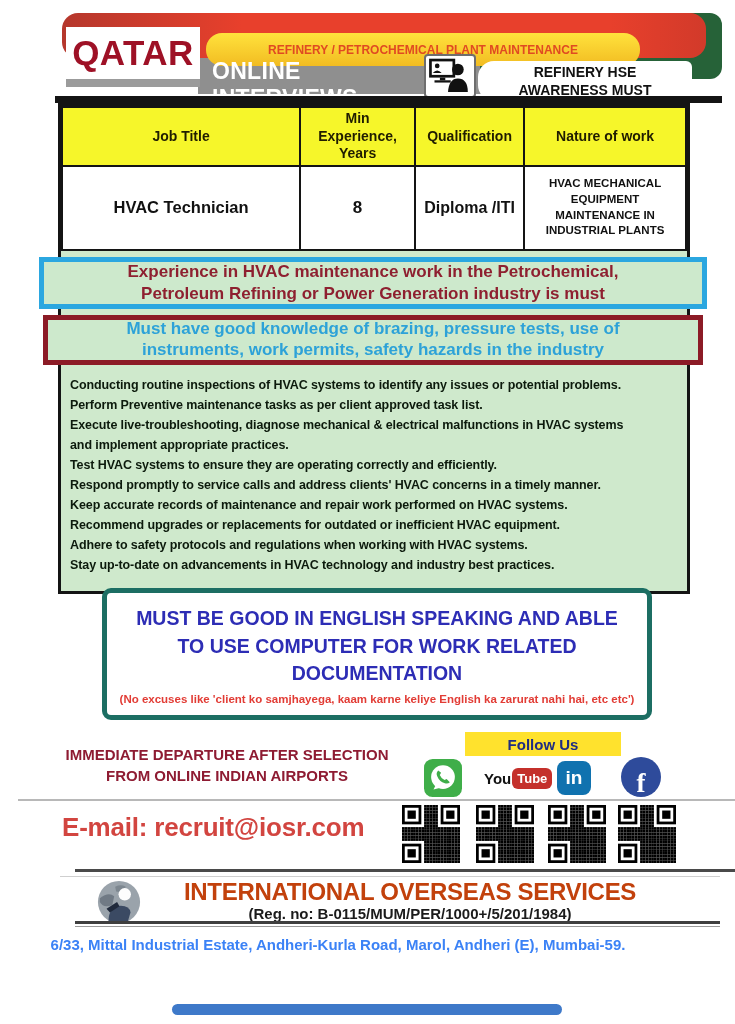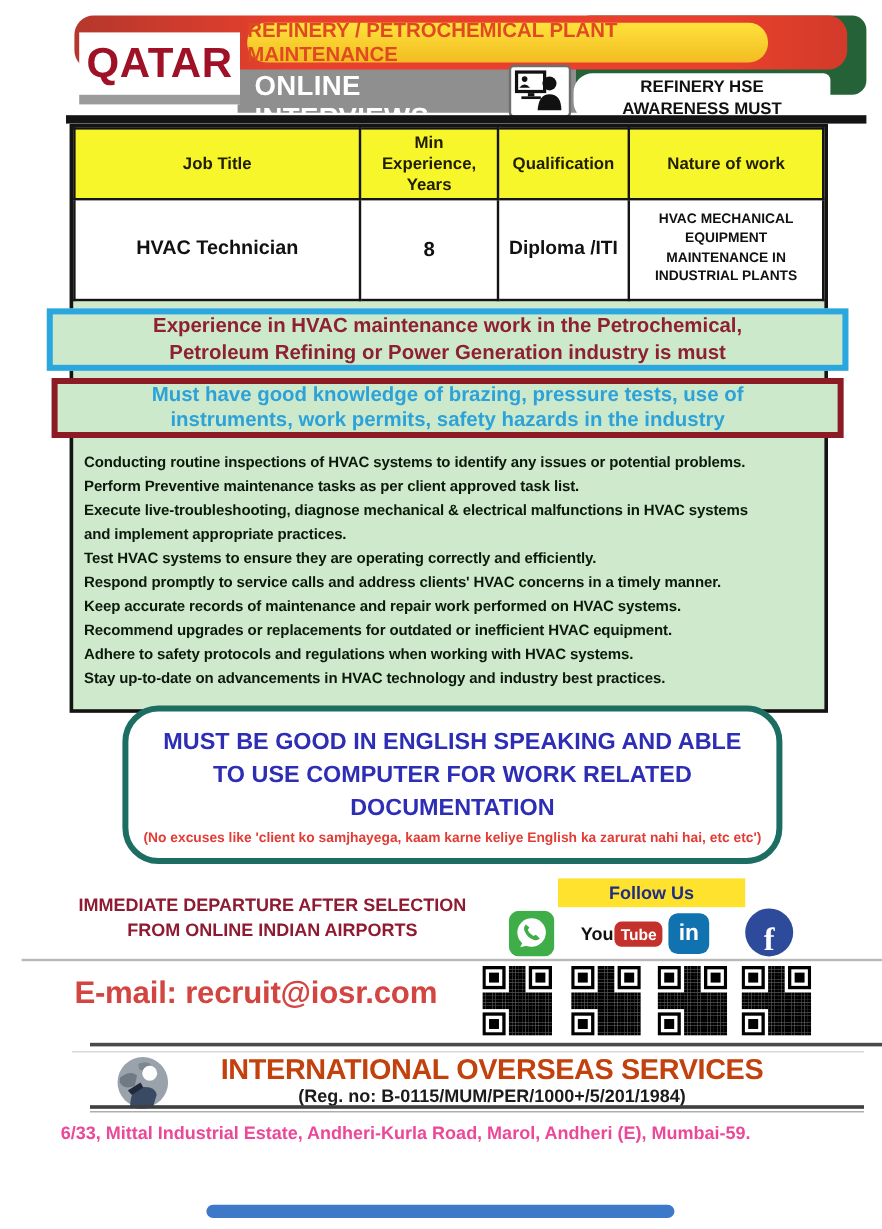--- a/index.html
+++ b/index.html
@@ -8,23 +8,23 @@
   .abs{position:absolute;}
 
   
   .gray-banner{left:198px;top:52px;width:462px;height:42px;background:#8f8f8f;border-radius:0 20px 20px 0;}
   .green-block{left:480px;top:13px;width:242px;height:66px;background:#266238;border-radius:12px;}
   .red-banner{left:62px;top:13px;width:644px;height:45px;border-radius:16px;
               background:linear-gradient(90deg,#b5372c,#e8402c 28%,#e8402c 85%,#d23a2a);}
   .qatar-box{left:66px;top:27px;width:134px;height:52px;background:#fff;border-bottom:8px solid #9b9b9b;
              display:flex;align-items:center;justify-content:center;}
   .qatar-text{color:#9e1126;font-size:35px;letter-spacing:0.5px;}
-  .yellow-pill{left:206px;top:19px;width:434px;height:33px;border-radius:16px;
+  .yellow-pill{left:206px;top:33px;width:434px;height:33px;border-radius:16px;
                background:linear-gradient(#ffe23c,#f2bc22);display:flex;align-items:center;justify-content:center;
-               color:#e04a22;font-size:17px;}
+               color:#e04a22;font-size:12px;}
   .online-text{left:212px;top:58px;width:215px;color:#ffffff;font-size:23px;letter-spacing:0.3px;}
   .pc-box{left:424px;top:54px;width:48px;height:40px;background:#fff;border:2px solid #6e6e6e;border-radius:4px;}
   .hse-box{left:478px;top:61px;width:214px;height:40px;background:#fff;border-radius:16px 6px 6px 16px;
            display:flex;flex-direction:column;align-items:center;justify-content:center;
            color:#111;font-size:14px;line-height:1.3;}
   .black-bar{left:55px;top:96px;width:667px;height:7px;background:#141414;}
 
   
   .main-box{left:58px;top:103px;width:626px;border:3px solid #141414;background:#cfe9cc;}
   table.job{width:100%;border-collapse:collapse;table-layout:fixed;}
@@ -36,21 +36,21 @@
   .cell-nature{font-size:11.5px;line-height:1.35;}
 
   .notice{margin:6px -20px 0 -22px;background:#cde9cc;display:flex;flex-direction:column;
           align-items:center;justify-content:center;text-align:center;}
   .notice.blue{border:5px solid #2ba7e0;height:42px;color:#8e2030;font-size:17px;line-height:1.25;}
   .notice.darkred{border:5px solid #8c1b26;height:40px;color:#2da2d8;font-size:17px;line-height:1.22;margin-top:6px;margin-left:-18px;margin-right:-16px;}
 
   .duties{padding:8px 6px 16px 9px;color:#0c1a0c;font-size:12.5px;line-height:1.6;letter-spacing:-0.1px;margin-top:2px;}
 
   
-  .english-box{left:102px;top:588px;width:528px;border:5px solid #1c6e63;border-radius:30px;background:#fff;
+  .english-box{left:102px;top:588px;width:528px;border:5px solid #1c6e63;border-radius:9px;background:#fff;
                padding:12px 6px 10px 6px;text-align:center;}
   .english-main{color:#2d2db5;font-size:19.5px;line-height:1.42;}
   .english-note{color:#e23c35;font-size:11.5px;margin-top:5px;}
 
   
   .departure{left:62px;top:744px;width:330px;text-align:center;color:#8e1b32;font-size:15px;line-height:1.4;}
   .follow-us{left:465px;top:732px;width:156px;height:24px;background:#ffe22d;color:#1f2d83;font-size:15px;
              display:flex;align-items:center;justify-content:center;}
   .icon-wa{left:424px;top:759px;width:38px;height:38px;}
   .icon-yt{left:484px;top:768px;display:flex;align-items:center;}
@@ -69,21 +69,21 @@
   .qr{position:absolute;top:805px;width:58px;height:58px;}
   .qr1{left:402px;} .qr2{left:476px;} .qr3{left:548px;} .qr4{left:618px;}
 
   
   .footer-topline{left:60px;top:876px;width:660px;height:1px;background:#cfcfcf;}
   .logo{left:96px;top:879px;width:46px;height:46px;}
   .agency-name{left:140px;top:878px;width:540px;text-align:center;color:#c2410c;font-size:24px;letter-spacing:-0.3px;}
   .agency-reg{left:140px;top:905px;width:540px;text-align:center;color:#1b1b1b;font-size:15px;}
   .dline1{left:75px;top:921px;width:645px;height:3px;background:#3f3f3f;}
   .dline2{left:75px;top:926px;width:645px;height:1px;background:#9a9a9a;}
-  .address{left:0px;top:936px;width:676px;text-align:center;color:#ec4899;font-size:15px;}
+  .address{left:0px;top:936px;width:676px;text-align:center;color:#3b82f6;font-size:15px;}
   .bottom-bar{left:172px;top:1004px;width:390px;height:11px;background:#3e79c9;border-radius:6px;}
 </style>
 </head>
 <body>
 
 <div class="page">
 
   <div class="abs gray-banner"></div>
   <div class="abs green-block"></div>
   <div class="abs red-banner"></div>

